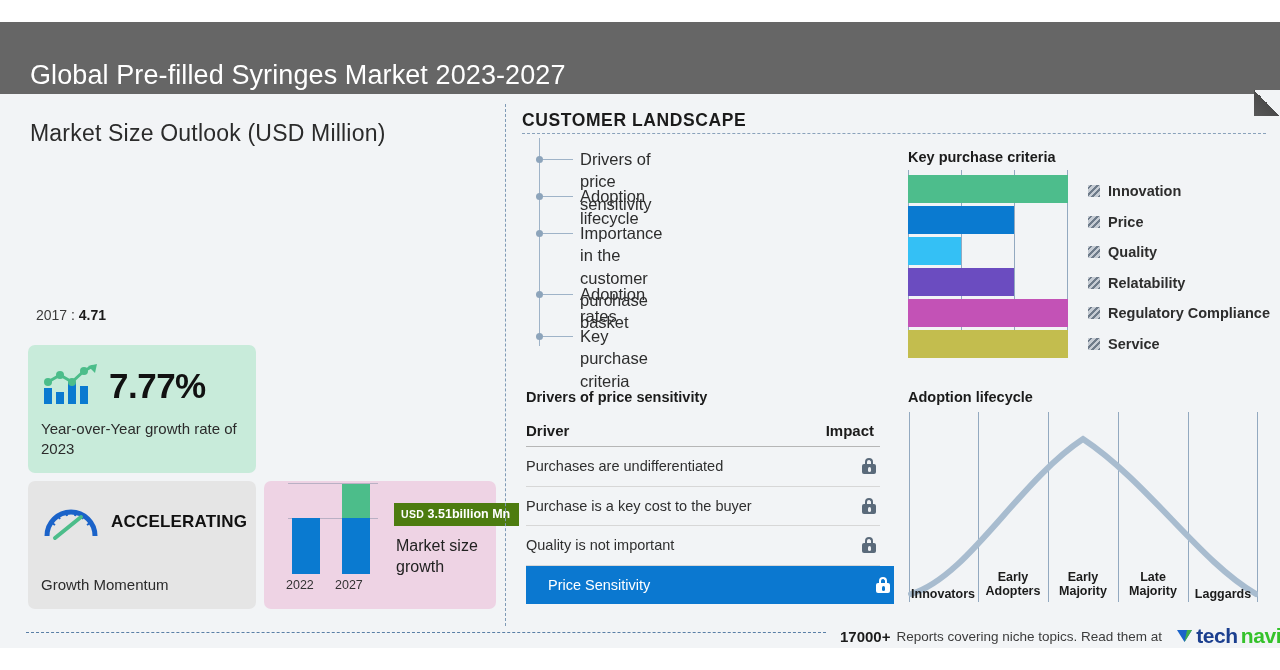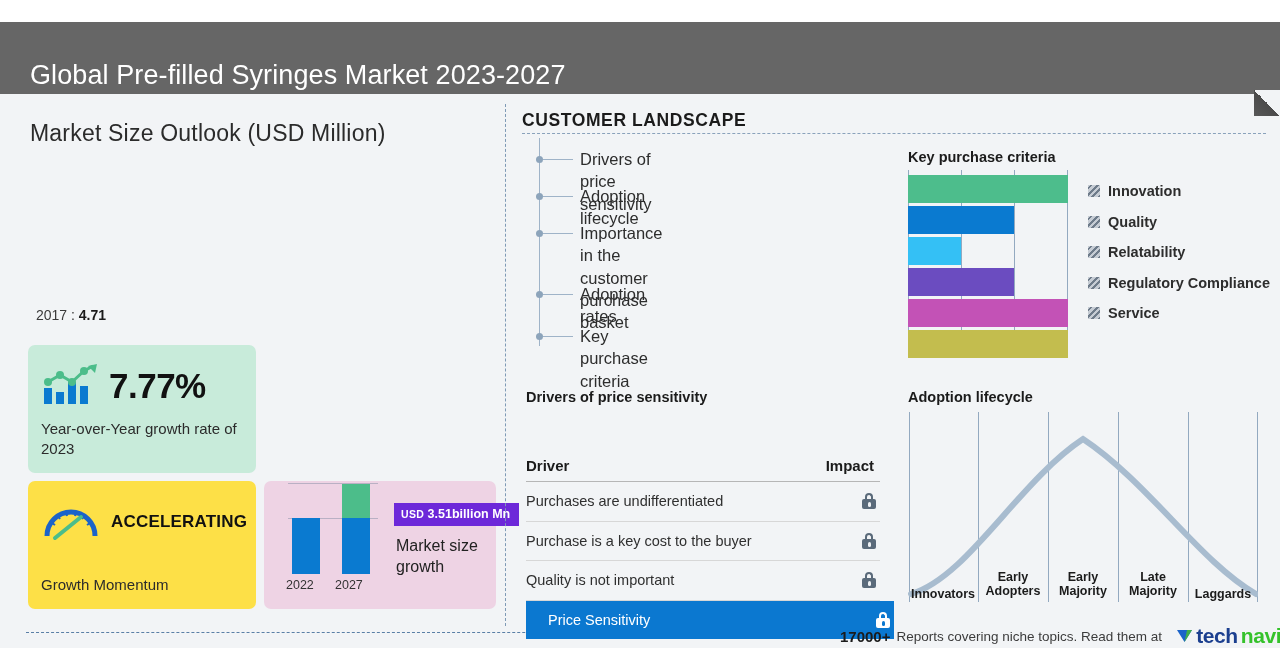--- a/index.html
+++ b/index.html
@@ -61,21 +61,21 @@
     color: #3a3a3a;
   }
   .year-note b { color: #1a1a1a; font-weight: 700; }
 
   .kpi {
     position: absolute;
     border-radius: 7px;
   }
   .kpi-a { left: 28px;  top: 345px; width: 228px; height: 128px; background: #c8ebda; }
   .kpi-b { left: 264px; top: 345px; width: 232px; height: 128px; background: #bfdcf2; }
-  .kpi-c { left: 28px;  top: 481px; width: 228px; height: 128px; background: #fde047; }
+  .kpi-c { left: 28px;  top: 481px; width: 228px; height: 128px; background: #e5e5e5; }
   .kpi-d { left: 264px; top: 481px; width: 232px; height: 128px; background: #eed3e4; }
 
   .kpi-row { display: flex; align-items: center; gap: 10px; padding: 17px 0 0 13px; }
   .kpi-value { font-size: 35px; font-weight: 700; color: #111; letter-spacing: -0.5px; }
   .kpi-caption {
     position: absolute;
     left: 13px; bottom: 14px;
     font-size: 15px; color: #2b2b2b; line-height: 1.35; margin-top: 28px;
   }
   .kpi-accel-label { font-size: 17px; font-weight: 700; color: #111; letter-spacing: .2px; }
@@ -87,21 +87,21 @@
   .ms-bar.b2 { left: 62px; height: 56px; }
   .ms-cap  { position: absolute; left: 62px; bottom: 74px; width: 28px; height: 34px; background: #4cbd8a; }
   .ms-gl { position: absolute; height: 1px; background: #b9b0c4; }
   .ms-gl.g1 { left: 8px; width: 90px; bottom: 73px; }
   .ms-gl.g2 { left: 8px; width: 90px; bottom: 108px; }
   .ms-xlab { position: absolute; bottom: 0px; font-size: 12.5px; color: #333; }
   .ms-xlab.x1 { left: 6px; }
   .ms-xlab.x2 { left: 55px; }
   .ms-badge {
     position: absolute; left: 130px; top: 22px;
-    background: #6d28d9; color: #fff;
+    background: #4d7c0f; color: #fff;
     padding: 4px 9px 5px 7px; font-size: 12.5px; font-weight: 700;
     white-space: nowrap;
   }
   .ms-badge .u { font-size: 10.5px; font-weight: 700; letter-spacing: .3px; }
   .ms-text {
     position: absolute; left: 132px; top: 55px;
     font-size: 16px; color: #222; line-height: 1.3;
   }
 
   
@@ -167,21 +167,21 @@
     background-image: repeating-linear-gradient(-45deg,
       #6e7b8a 0px, #6e7b8a 2px, #c6ccd4 2px, #c6ccd4 4.5px);
   }
   .kpc-leg-text { font-size: 14.5px; color: #2d2d2d; white-space: nowrap; }
 
   
   .dr-title {
     position: absolute; left: 526px; top: 389px;
     font-size: 14.5px; font-weight: 700; color: #1b1b1b;
   }
-  .dr-table { position: absolute; left: 526px; top: 422px; width: 354px; margin-top: 35px; }
+  .dr-table { position: absolute; left: 526px; top: 422px; width: 354px; }
   .dr-head {
     display: flex; justify-content: space-between; align-items: flex-end;
     padding: 0 6px 7px 0;
     border-bottom: 1px solid #b6b6b6;
   }
   .dr-head span { font-size: 15px; font-weight: 700; color: #1b1b1b; }
   .dr-row {
     display: flex; justify-content: space-between; align-items: center;
     height: 39.5px; padding-right: 4px;
     border-bottom: 1px solid #d7d7d7;
@@ -379,20 +379,24 @@
       </div>
   </div>
 
   <div class="kpc-legend">
     <div class="kpc-leg-item">
       <span class="hatch"></span>
       <span class="kpc-leg-text">Innovation</span>
     </div>
     <div class="kpc-leg-item">
       <span class="hatch"></span>
+      <span class="kpc-leg-text">Price</span>
+    </div>
+    <div class="kpc-leg-item">
+      <span class="hatch"></span>
       <span class="kpc-leg-text">Quality</span>
     </div>
     <div class="kpc-leg-item">
       <span class="hatch"></span>
       <span class="kpc-leg-text">Relatability</span>
     </div>
     <div class="kpc-leg-item">
       <span class="hatch"></span>
       <span class="kpc-leg-text">Regulatory Compliance</span>
     </div>

